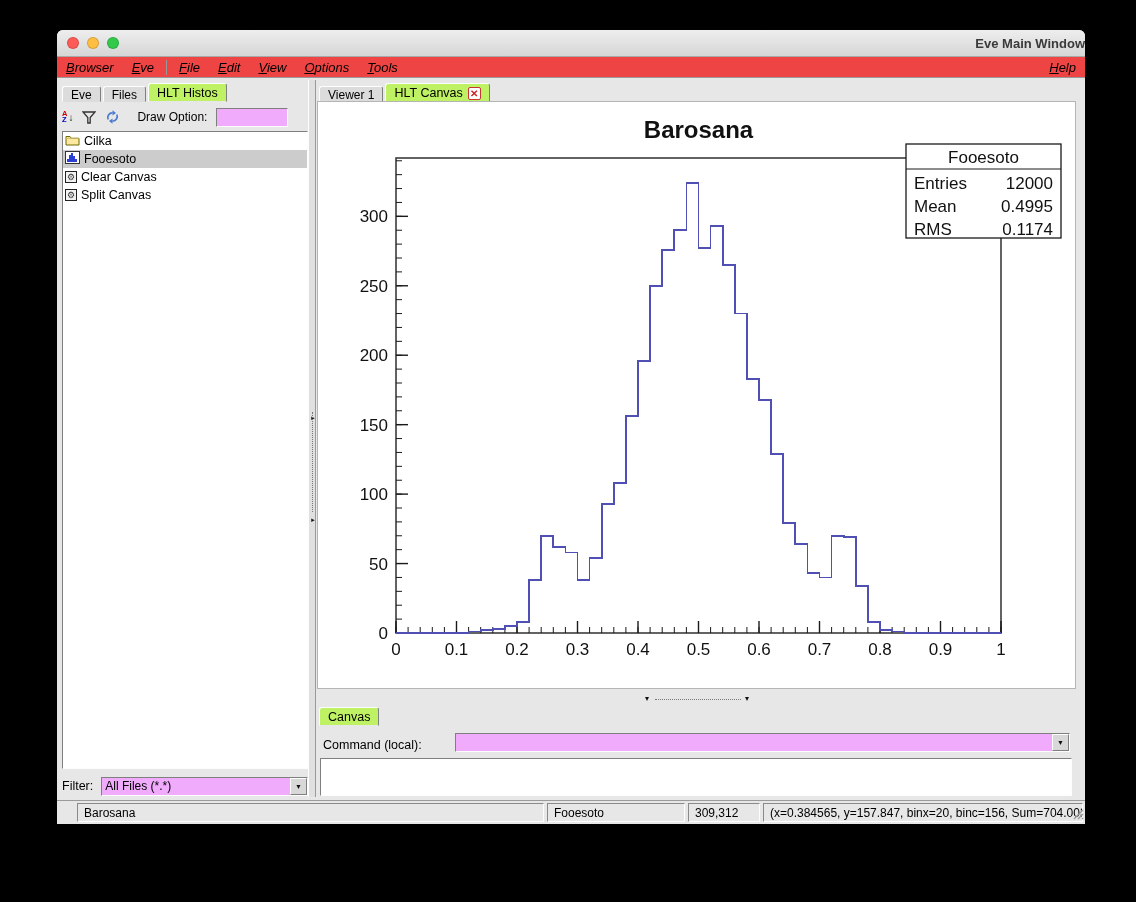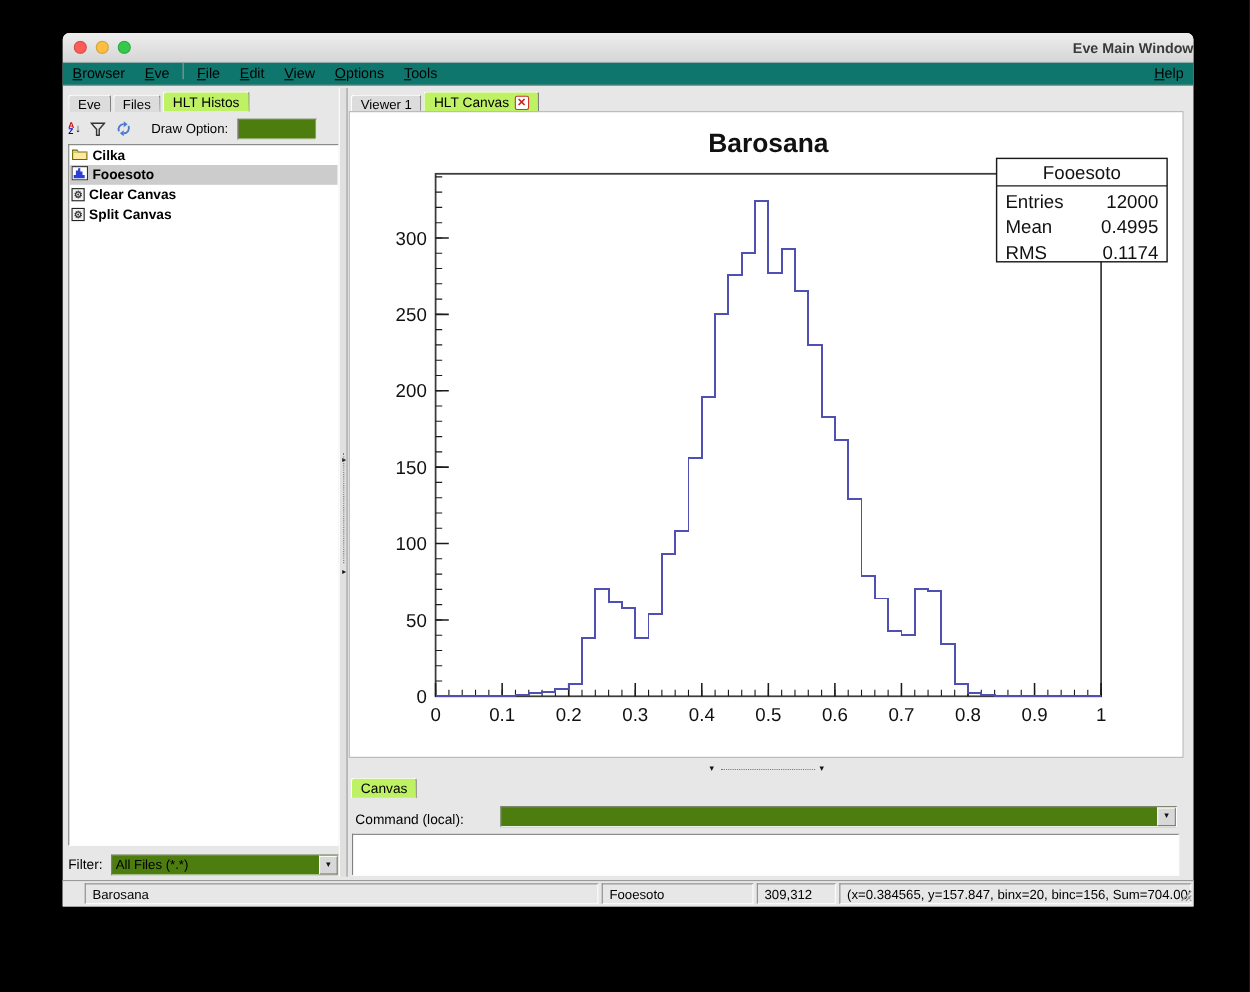--- a/index.html
+++ b/index.html
@@ -14,22 +14,22 @@
   .titlebar { position:absolute; left:0; top:0; width:100%; height:27px;
               background:linear-gradient(#eeeeee,#d6d6d6); border-bottom:1px solid #a8a8a8;
               border-radius:6px 6px 0 0; }
   .titlebar .title { position:absolute; width:100%; text-align:right; top:6px;
                      font-size:13px; font-weight:600; color:#3a3a3a; }
   .lights { position:absolute; left:10px; top:7px; display:flex; gap:8px; }
   .light { width:12px; height:12px; border-radius:50%; border:1px solid rgba(0,0,0,.15); }
 
   
   .menubar { position:absolute; left:0; top:27px; width:100%; height:21px;
-             background:#0f766e; border-bottom:1px solid #9a9a9a;
-             display:flex; font-size:13px; }
+             background:#ef4444; border-bottom:1px solid #9a9a9a;
+             display:flex; align-items:center; font-size:13px;font-style:italic; }
   .menu-item { padding:2px 9px; cursor:default; }
   .menu-item u { text-decoration:underline; }
   .menu-divider { width:0; height:15px; border-left:1px solid #999; margin:0 3px; }
   .menu-spacer { flex:1; }
 
   
   .sunken { border:1px solid; border-color:#7f7f7f #fdfdfd #fdfdfd #7f7f7f; }
   .raised { border:1px solid; border-color:#fdfdfd #7f7f7f #7f7f7f #fdfdfd; }
 
   
@@ -51,30 +51,30 @@
 
   .sidebar-toolbar { position:absolute; left:5px; top:75px; width:246px; height:24px;
                      display:flex; align-items:center; gap:9px; }
   .tool-icon { display:flex; align-items:center; justify-content:center; height:18px; }
   .sort-icon { display:flex; align-items:center; gap:1px; }
   .sort-letters { display:flex; flex-direction:column; line-height:6.5px; font-size:7.5px; font-weight:bold; }
   .sort-letters .a { color:#c00; } .sort-letters .z { color:#00c; }
   .sort-arrow { font-size:10px; color:#111; }
   .draw-option-label { font-size:12px; margin-left:8px; }
 
-  .combo { background:#4d7c0f; display:flex; align-items:stretch; height:19px; }
+  .combo { background:#f0abfc; display:flex; align-items:stretch; height:19px; }
   .combo input { flex:1; border:none; outline:none; background:transparent;
                  font-size:12px; padding:0 3px; font-family:"Liberation Sans",sans-serif; }
   .combo .arrow-btn { width:17px; background:#d8d8d8; display:flex; align-items:center;
                       justify-content:center; font-size:7px; color:#111; }
 
   #tree { position:absolute; left:5px; top:101px; width:246px; height:638px;
           background:#fff; overflow:hidden; }
   .tree-row { display:flex; align-items:center; gap:4px; height:18px; padding-left:2px;
-              font-size:12.5px; white-space:nowrap;font-weight:bold; }
+              font-size:12.5px; white-space:nowrap; }
   .tree-row.selected { background:#ccc; }
   .gear-box { width:12px; height:12px; border:1px solid #222; background:#f2f2f2;
               font-size:9px; line-height:10px; text-align:center; color:#333; }
 
   .filter-row { position:absolute; left:5px; top:745px; width:246px; height:22px;
                 display:flex; align-items:center; gap:8px; font-size:12.5px; }
   .filter-row .combo { flex:1; }
 
   
   #vsplitter { position:absolute; left:251px; top:50px; width:8px; height:717px;

